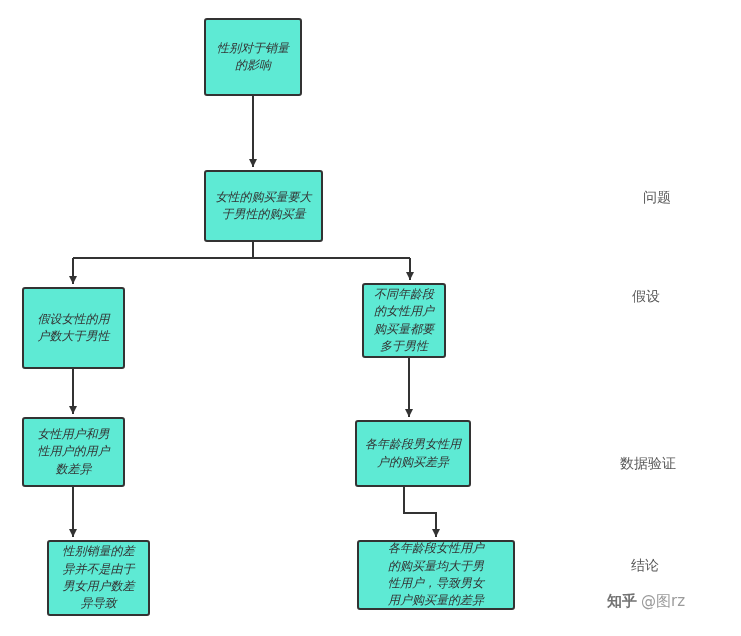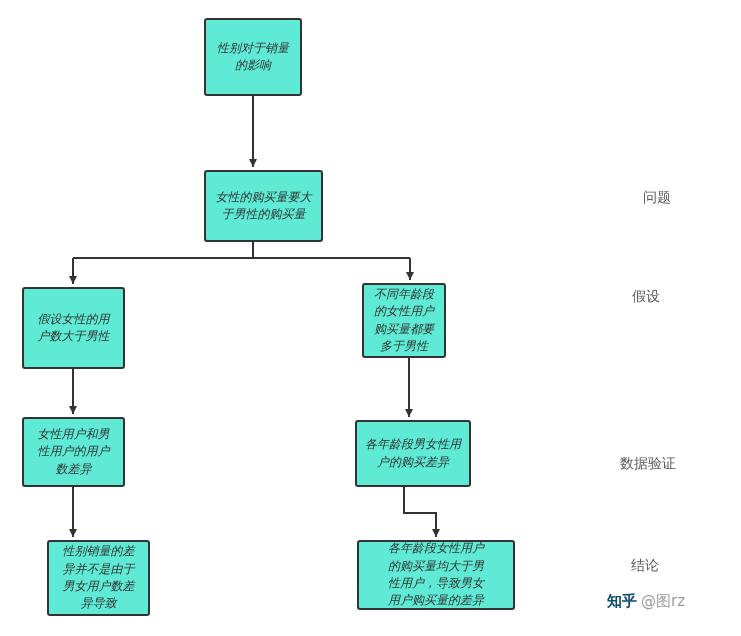--- a/index.html
+++ b/index.html
@@ -47,21 +47,21 @@
   .watermark {
     position: absolute;
     left: 607px;
     top: 592px;
     font-size: 15px;
     color: #9b9b9b;
     white-space: nowrap;
   }
   .watermark .brand {
     font-weight: bold;
-    color: #0c4a6e;
+    color: #737373;
     margin-right: 4px;
   }
 </style>
 </head>
 <body>
 
 <div class="canvas">
 
   <svg class="connectors" width="741" height="636" viewBox="0 0 741 636">
     <defs>

